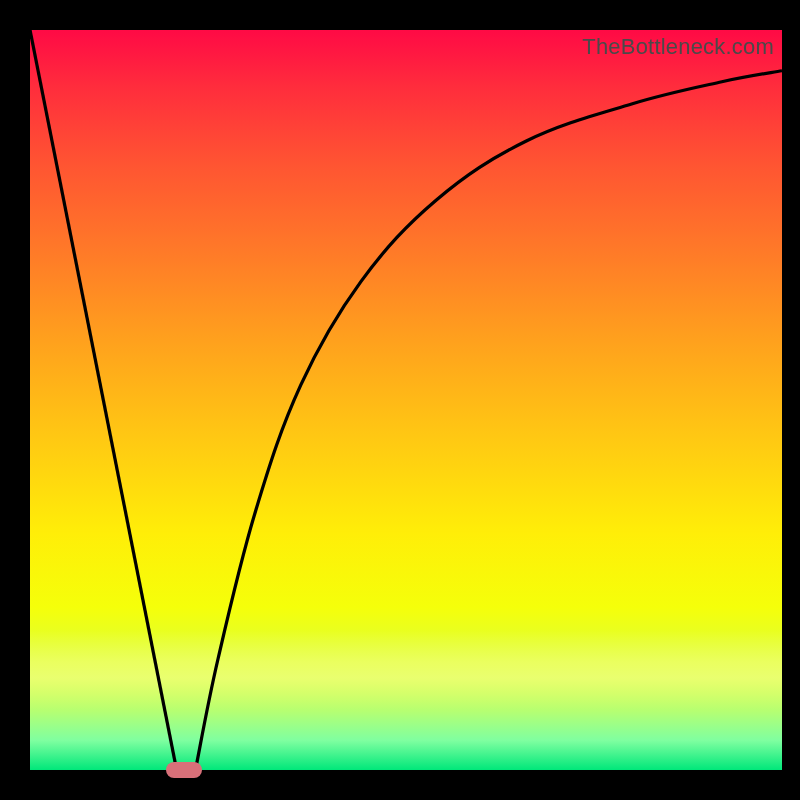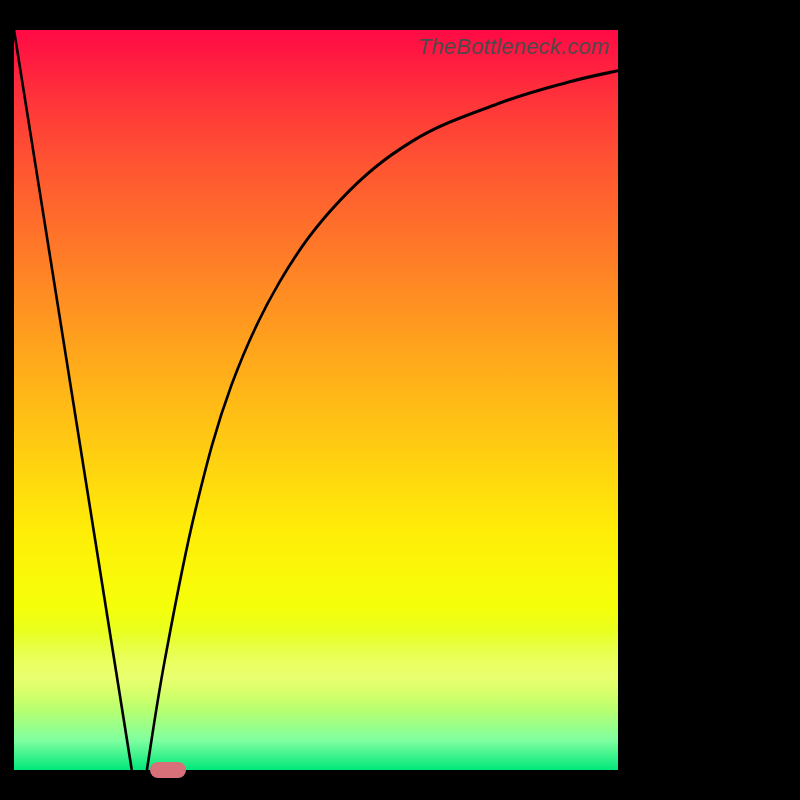--- a/index.html
+++ b/index.html
@@ -12,38 +12,37 @@
     font-family: Arial, Helvetica, sans-serif;
   }
   .frame {
     position: relative;
     width: 800px;
     height: 800px;
     background: #000;
   }
   .plot-area {
     position: absolute;
-    left: 14px;
+    left: 30px;
     top: 30px;
-    width: 604px;
+    width: 752px;
     height: 740px;
     background: linear-gradient(to bottom,
       #ff0a45 0%,
       #ff2e3c 8%,
       #ff5432 18%,
       #ff7a28 30%,
       #ffa11d 42%,
       #ffc813 55%,
       #ffee08 68%,
       #f5ff0a 78%,
       #d8ff3e 86%,
       #b6ff72 92%,
       #7fffa0 96%,
       #00e77a 100%);
-    font-style: italic;
   }
   .yellow-band {
     position: absolute;
     bottom: 60px;
     height: 80px;
     width: 100%;
     background: linear-gradient(to bottom,
       rgba(255,255,0,0) 0%,
       rgba(255,255,140,0.45) 40%,
       rgba(255,255,140,0.55) 60%,

